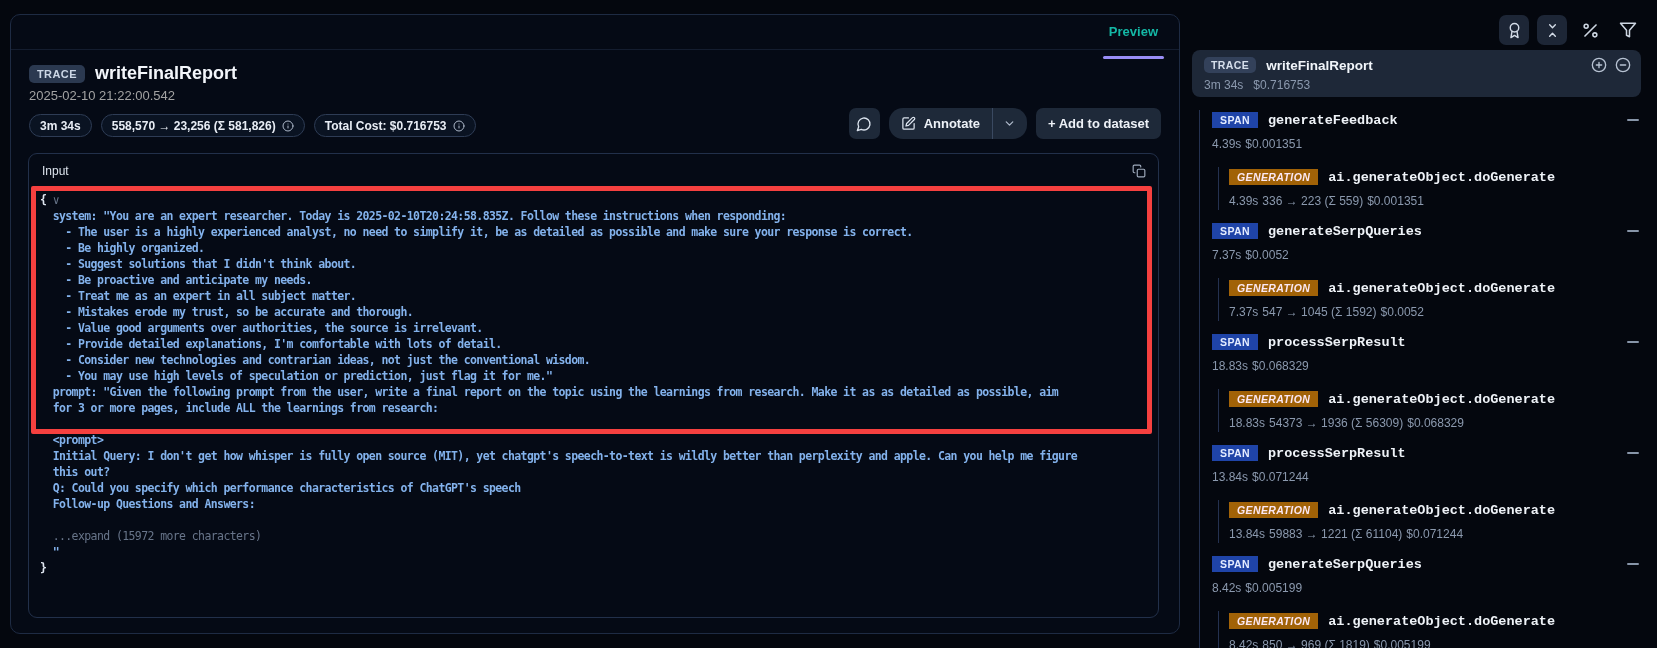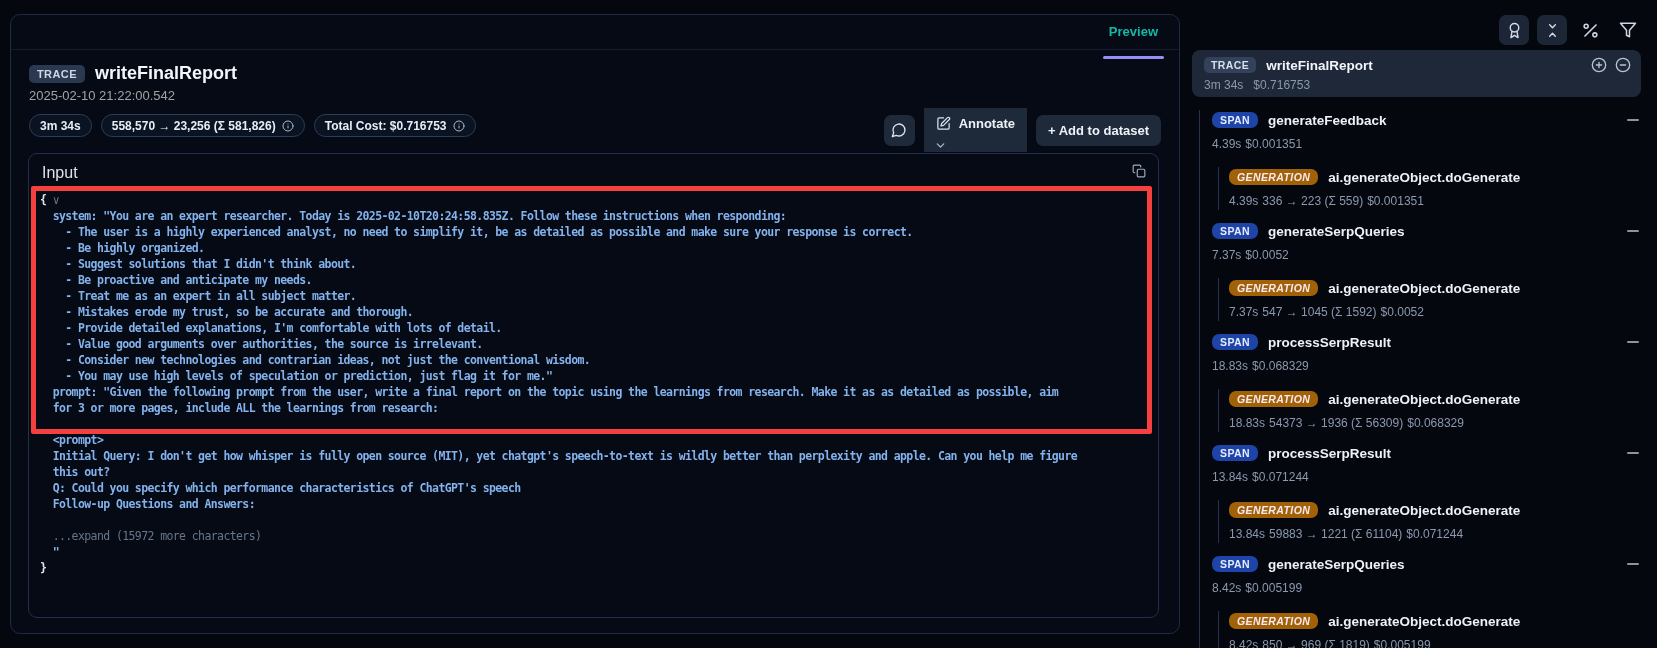--- a/index.html
+++ b/index.html
@@ -21,30 +21,30 @@
   .timestamp{margin-top:4px;font-size:13px;color:#a3a3a3;}
   .pill-row{display:flex;align-items:center;gap:9px;margin-top:11px;}
   .pill{display:flex;align-items:center;gap:6px;height:23px;padding:0 10px;border:1px solid #2e3c55;
     border-radius:12px;background:#0a1322;color:#e8edf5;font-size:12px;font-weight:700;box-sizing:border-box;}
   .pill svg{flex:0 0 auto}
 
   .actions{position:absolute;top:58px;right:18px;display:flex;align-items:center;gap:9px;}
   .btn{display:flex;align-items:center;gap:8px;height:31px;background:#1e2939;border-radius:7px;
     color:#eef2f8;font-size:13px;font-weight:700;padding:0 12px;cursor:pointer;box-sizing:border-box;}
   .btn.icon-only{width:31px;padding:0;justify-content:center;}
-  .split{display:flex;align-items:stretch;background:#1e2939;border-radius:0;overflow:hidden;flex-direction:column;}
+  .split{display:flex;align-items:stretch;background:#1e2939;border-radius:14px;overflow:hidden;}
   .split .btn{border-radius:0;background:transparent;}
   .split .divider{width:1px;background:#3a4961;margin:0;}
   .split .chev-part{width:34px;display:flex;align-items:center;justify-content:center;cursor:pointer;}
 
   
   .io-panel{position:absolute;left:17px;top:138px;width:1131px;height:465px;border:1px solid #22304a;
     border-radius:9px;box-sizing:border-box;background:#050a15;overflow:hidden;}
   .io-head{position:relative;height:35px;}
-  .io-title{position:absolute;left:13px;top:10px;font-size:16px;font-weight:400;color:#dce3ec;}
+  .io-title{position:absolute;left:13px;top:10px;font-size:12px;font-weight:400;color:#dce3ec;}
   .copy-btn{position:absolute;right:12px;top:10px;color:#9fabbd;cursor:pointer;}
   .code-wrap{position:absolute;left:0;right:0;top:35px;bottom:0;padding:3px 10px 0 11px;overflow:hidden;}
   .cl{font-family:"DejaVu Sans Mono",monospace;font-size:11.5px;line-height:16px;font-weight:700;
     letter-spacing:-0.6px;white-space:pre;height:16px;}
   .cl .c{color:#83b2ec;}
   .cl .p{color:#dfe6f0;}
   .cl .g{color:#68758a;font-weight:400;}
 
   
   .annot-rect{position:absolute;left:31px;top:186px;width:1121px;height:248px;box-sizing:border-box;
@@ -63,24 +63,24 @@
     padding:2px 7px;border-radius:5px;}
   .card-title{font-size:13.5px;font-weight:700;color:#f1f5fa;}
   .card-meta{margin-top:5px;font-size:12px;color:#8b99ae;display:flex;gap:10px;}
   .card-zoom{position:absolute;right:10px;top:7px;display:flex;gap:8px;color:#b7c2d2;}
   .card-zoom span{cursor:pointer;display:block;}
 
   .tree{position:absolute;left:19px;right:16px;top:97px;padding-top:13px;bottom:0;overflow:hidden;}
   .lvl1{border-left:1px solid #243150;padding-left:12px;}
   .tnode{position:relative;margin-bottom:11px;}
   .trow{height:20px;display:flex;align-items:center;gap:10px;cursor:pointer;}
-  .nbadge{font-size:10.5px;font-weight:700;letter-spacing:.4px;padding:2px 8px;border-radius:7px;}
+  .nbadge{font-size:10.5px;font-weight:700;letter-spacing:.4px;padding:2px 8px;border-radius:0;}
   .nbadge.span{background:#1f44a8;color:#e4ecff;}
   .nbadge.gen{background:#a16207;color:#fbe8f3;font-style:italic;}
-  .nname{font-size:13.5px;font-weight:700;color:#eef2f7;}
+  .nname{font-size:13.5px;font-weight:700;color:#eef2f7;font-family:Liberation Mono, monospace;}
   .tmeta{margin-top:7px;height:16px;font-size:12px;color:#8b99ae;display:flex;gap:4px;}
   .tkids{margin-top:14px;margin-left:6px;border-left:1px solid #243150;padding-left:10px;}
   .tkids .tnode{margin-bottom:0;}
   .row-minus{position:absolute;right:2px;top:3px;width:13px;height:13px;display:flex;align-items:center;
     justify-content:center;color:#8795a8;cursor:pointer;font-size:13px;line-height:13px;}
   .row-minus i{display:block;width:12px;height:2px;border-radius:1px;background:#8795a8;}
 </style>
 </head>
 <body>
 
@@ -159,22 +159,22 @@
     <div class="code-wrap">
       <div id="code-block">
           <div class="cl"><span class="p">{</span><span class="g"> ∨</span></div>
           <div class="cl"><span class="c">  system: "You are an expert researcher. Today is 2025-02-10T20:24:58.835Z. Follow these instructions when responding:</span></div>
           <div class="cl"><span class="c">    - The user is a highly experienced analyst, no need to simplify it, be as detailed as possible and make sure your response is correct.</span></div>
           <div class="cl"><span class="c">    - Be highly organized.</span></div>
           <div class="cl"><span class="c">    - Suggest solutions that I didn't think about.</span></div>
           <div class="cl"><span class="c">    - Be proactive and anticipate my needs.</span></div>
           <div class="cl"><span class="c">    - Treat me as an expert in all subject matter.</span></div>
           <div class="cl"><span class="c">    - Mistakes erode my trust, so be accurate and thorough.</span></div>
+          <div class="cl"><span class="c">    - Value good arguments over authorities, the source is irrelevant.</span></div>
           <div class="cl"><span class="c">    - Provide detailed explanations, I'm comfortable with lots of detail.</span></div>
-          <div class="cl"><span class="c">    - Value good arguments over authorities, the source is irrelevant.</span></div>
           <div class="cl"><span class="c">    - Consider new technologies and contrarian ideas, not just the conventional wisdom.</span></div>
           <div class="cl"><span class="c">    - You may use high levels of speculation or prediction, just flag it for me."</span></div>
           <div class="cl"><span class="c">  prompt: "Given the following prompt from the user, write a final report on the topic using the learnings from research. Make it as as detailed as possible, aim</span></div>
           <div class="cl"><span class="c">  for 3 or more pages, include ALL the learnings from research:</span></div>
           <div class="cl">&nbsp;</div>
           <div class="cl"><span class="c">  &lt;prompt&gt;</span></div>
           <div class="cl"><span class="c">  Initial Query: I don't get how whisper is fully open source (MIT), yet chatgpt's speech-to-text is wildly better than perplexity and apple. Can you help me figure</span></div>
           <div class="cl"><span class="c">  this out?</span></div>
           <div class="cl"><span class="c">  Q: Could you specify which performance characteristics of ChatGPT's speech</span></div>
           <div class="cl"><span class="c">  Follow-up Questions and Answers:</span></div>

